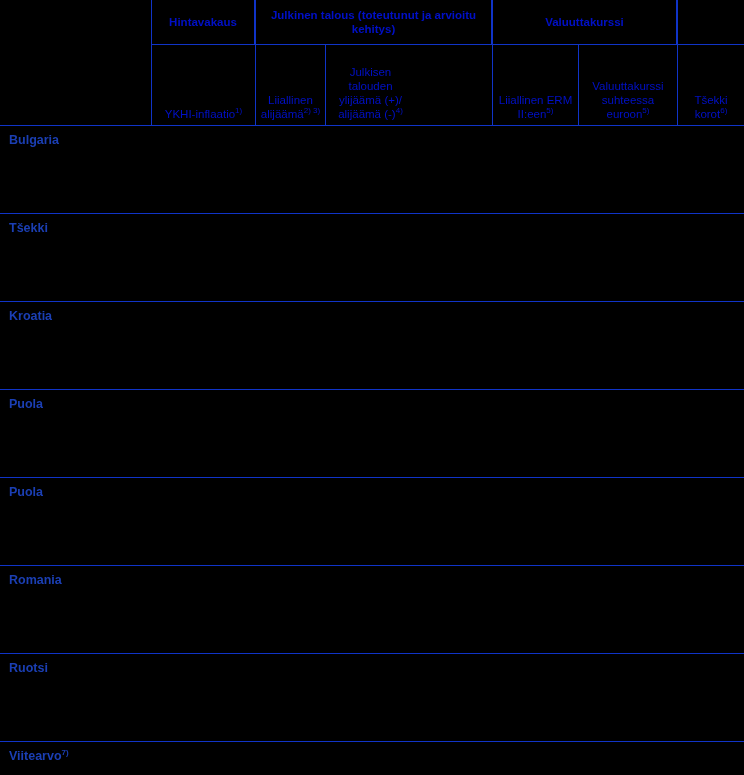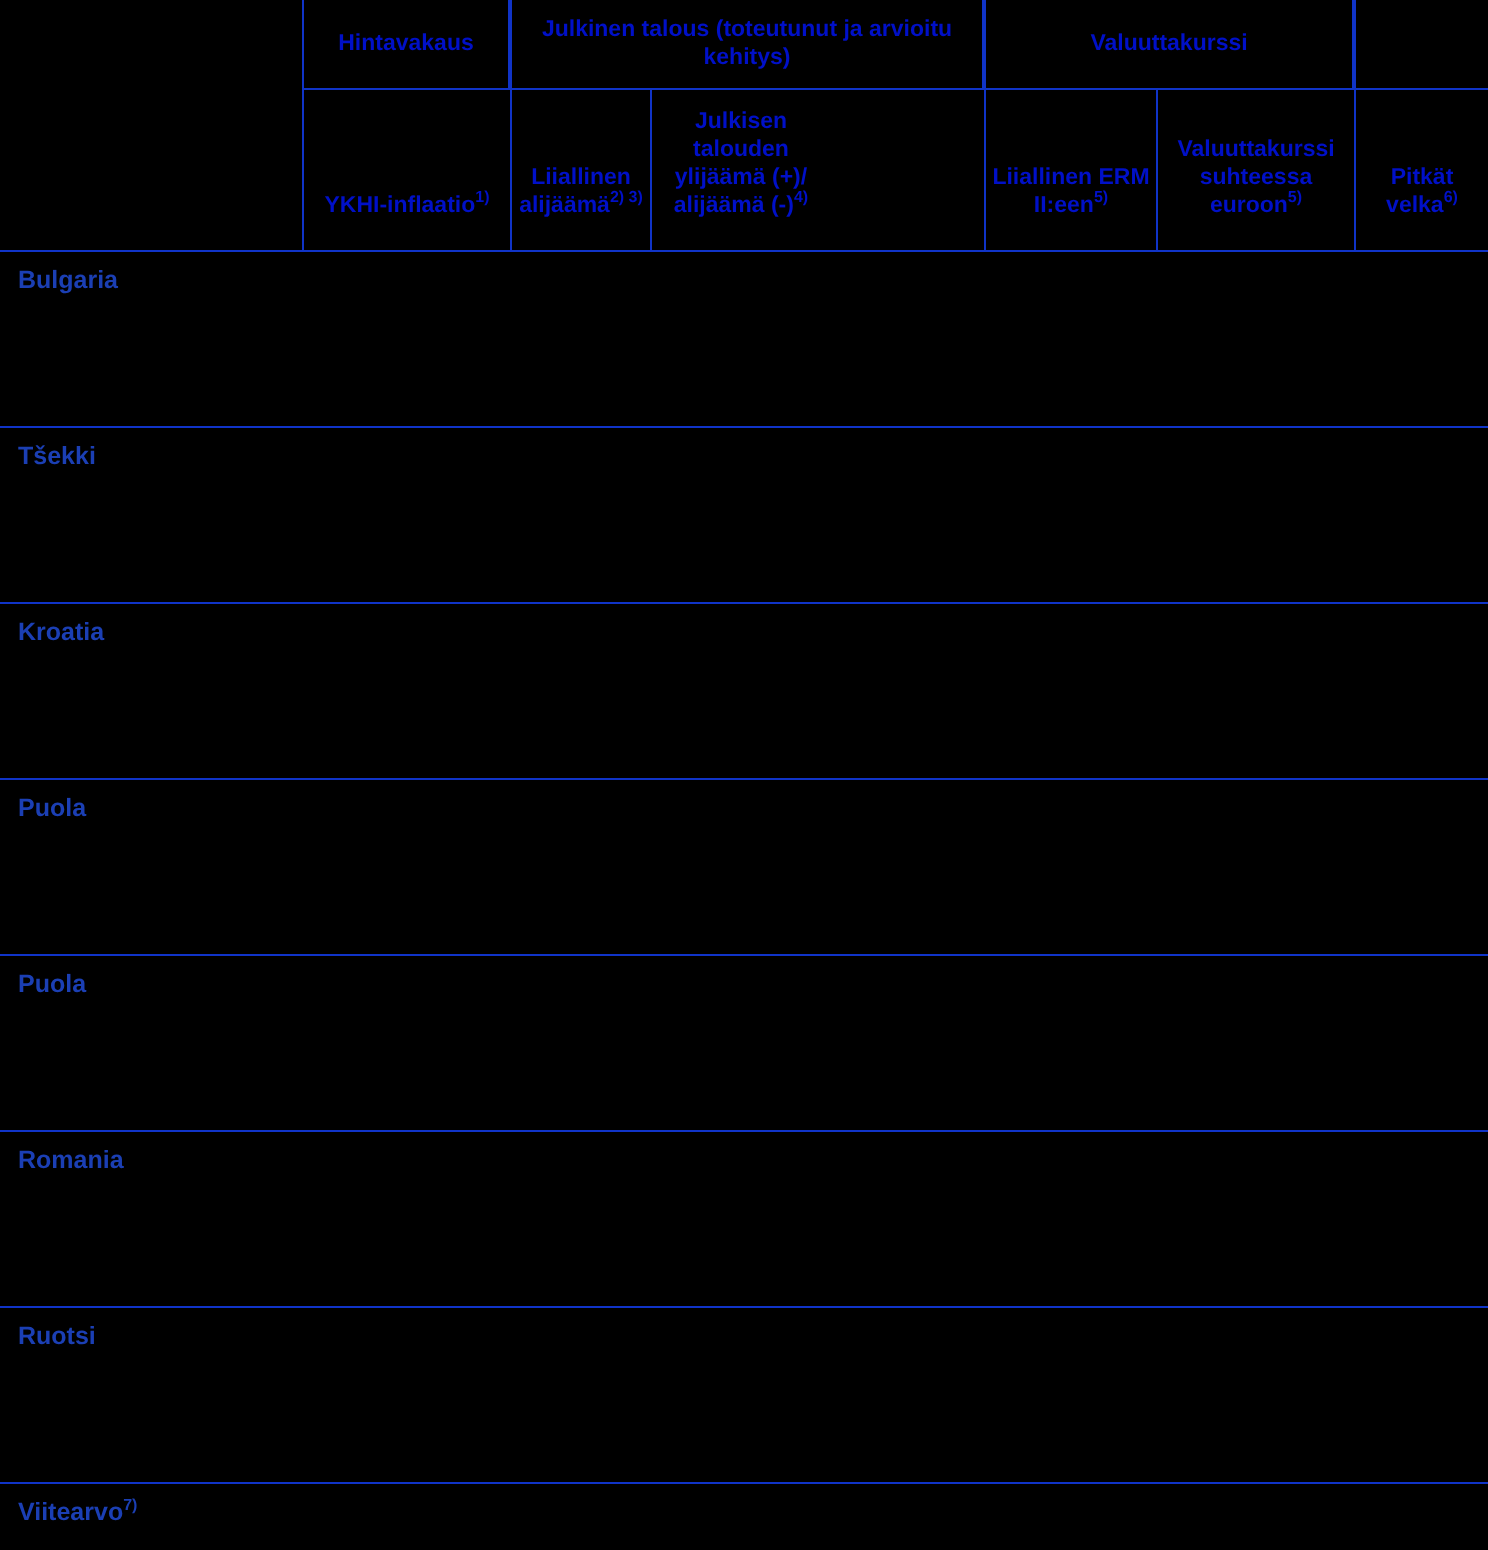--- a/index.html
+++ b/index.html
@@ -65,24 +65,24 @@
     position: absolute;
     top: 45px;
     height: 81px;
     border-left: 1px solid #1034C8;
     box-sizing: border-box;
     display: flex;
     align-items: flex-end;
     justify-content: center;
     text-align: center;
     color: #0010C8;
-    font-weight: bold;
+    font-weight: normal;
     font-size: 11.5px;
     line-height: 14px;
-    padding: 0 3px 16px 3px;
+    padding: 0 3px 5px 3px;
   }
   .hsub.c1 { left: 151px; width: 104px; }
   .hsub.c2 { left: 255px; width: 70px;  }
   .hsub.c3 { left: 325px; width: 90px;  }
   .hsub.c4 { left: 415px; width: 77px;  }
   .hsub.c5 { left: 492px; width: 86px;  }
   .hsub.c6 { left: 578px; width: 99px;  }
   .hsub.c7 { left: 677px; width: 67px;  }
 
   .hsub .inner { display: block; width: 100%; }
@@ -188,21 +188,21 @@
 
     <div class="hsub c5">
       <span class="inner"><span>Liiallinen ERM II:een</span><sup>5)</sup></span>
     </div>
 
     <div class="hsub c6">
       <span class="inner"><span>Valuuttakurssi suhteessa euroon</span><sup>5)</sup></span>
     </div>
 
     <div class="hsub c7">
-      <span class="inner"><span>Pitkät velka</span><sup>6)</sup></span>
+      <span class="inner"><span>Tšekki korot</span><sup>6)</sup></span>
     </div>
 
   </div>
 
   <div class="header-rule"></div>
 
   <div class="row" style="top:126px;">
     <div class="row-label"><span>Bulgaria</span><sup></sup></div>
     <div class="cell c1"></div>
     <div class="cell c2"></div>

